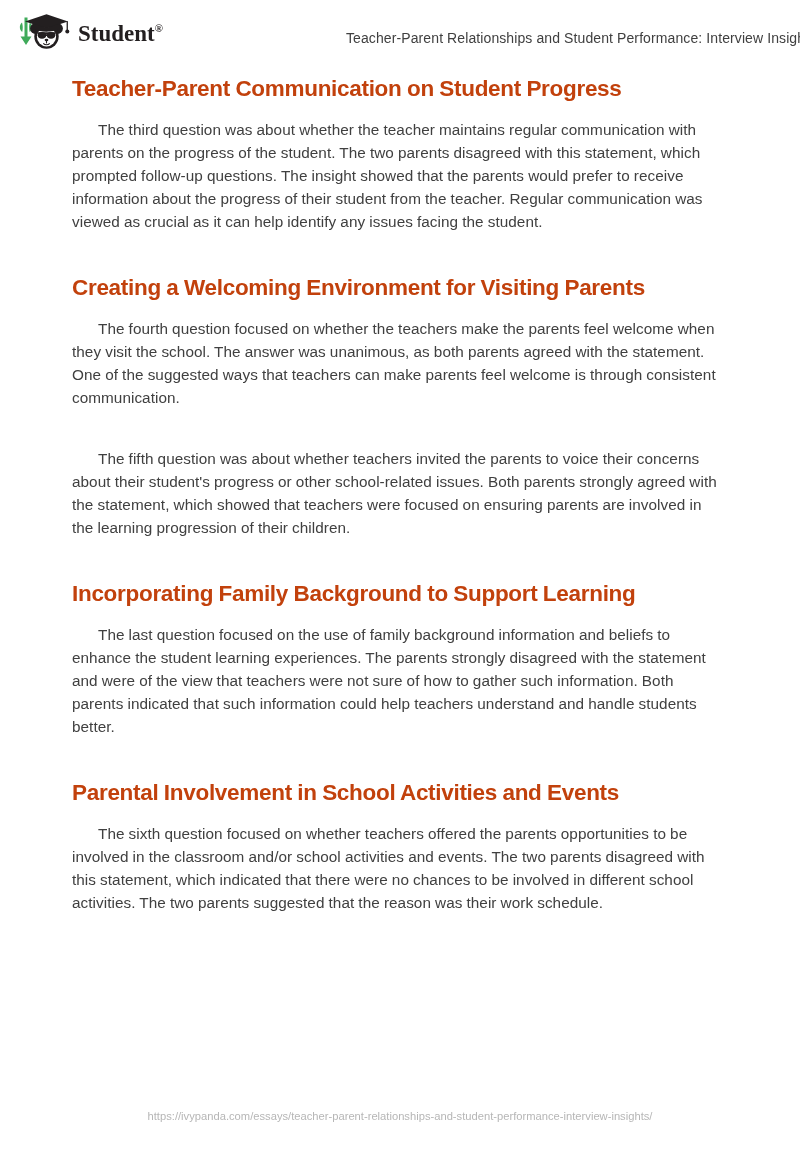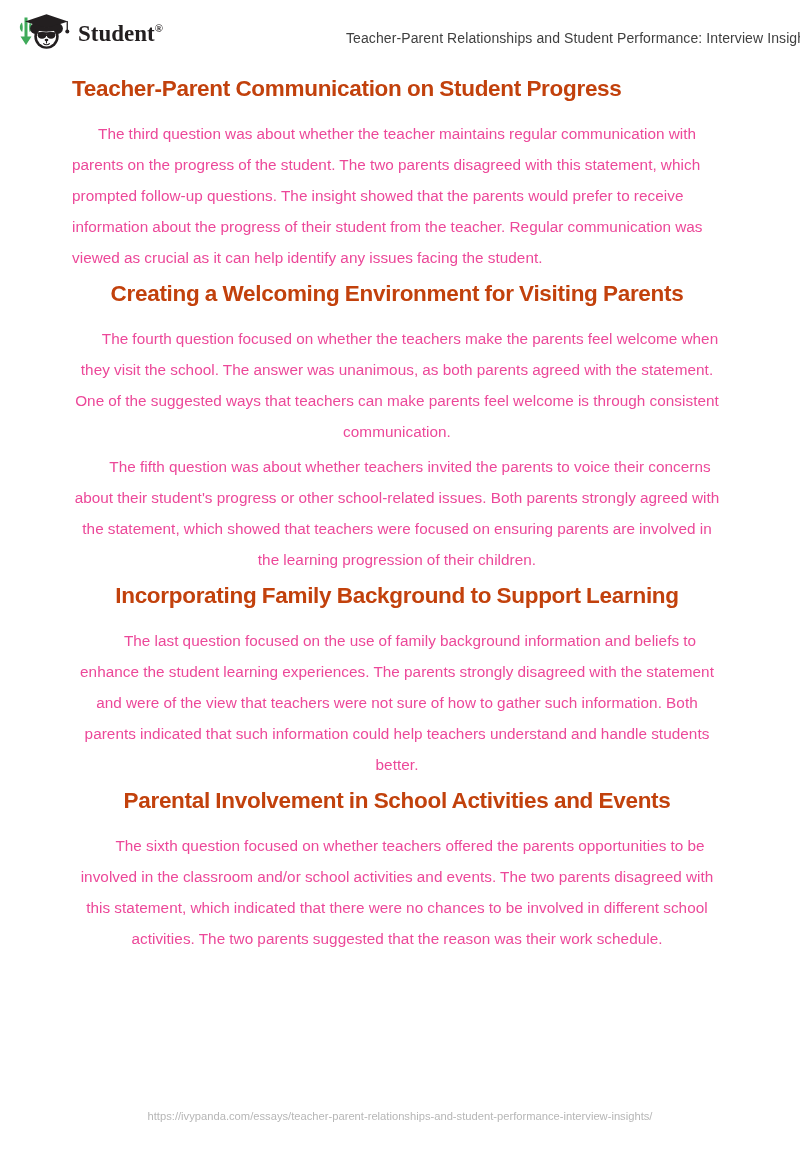--- a/index.html
+++ b/index.html
@@ -85,31 +85,30 @@
     line-height: 34px;
     letter-spacing: -0.3px;
     color: #c2410c;
     margin: 0 0 12px 0;
     word-spacing: -0.5px;
   }
 
   p.section-body {
     font-family: "Liberation Sans", sans-serif;
     font-size: 15.3px;
-    line-height: 31px;
-    color: #ec4899;
+    line-height: 23px;
+    color: #404040;
     margin: 0;
     text-indent: 26px;
     letter-spacing: 0.05px;
     word-spacing: -0.2px;
   }
 
   .section + .section {
-    margin-top: 4px;
-    text-align: center;
+    margin-top: 38px;
   }
 
   
   .page-footer {
     position: absolute;
     left: 0;
     bottom: 36px;
     width: 800px;
     text-align: center;
   }

